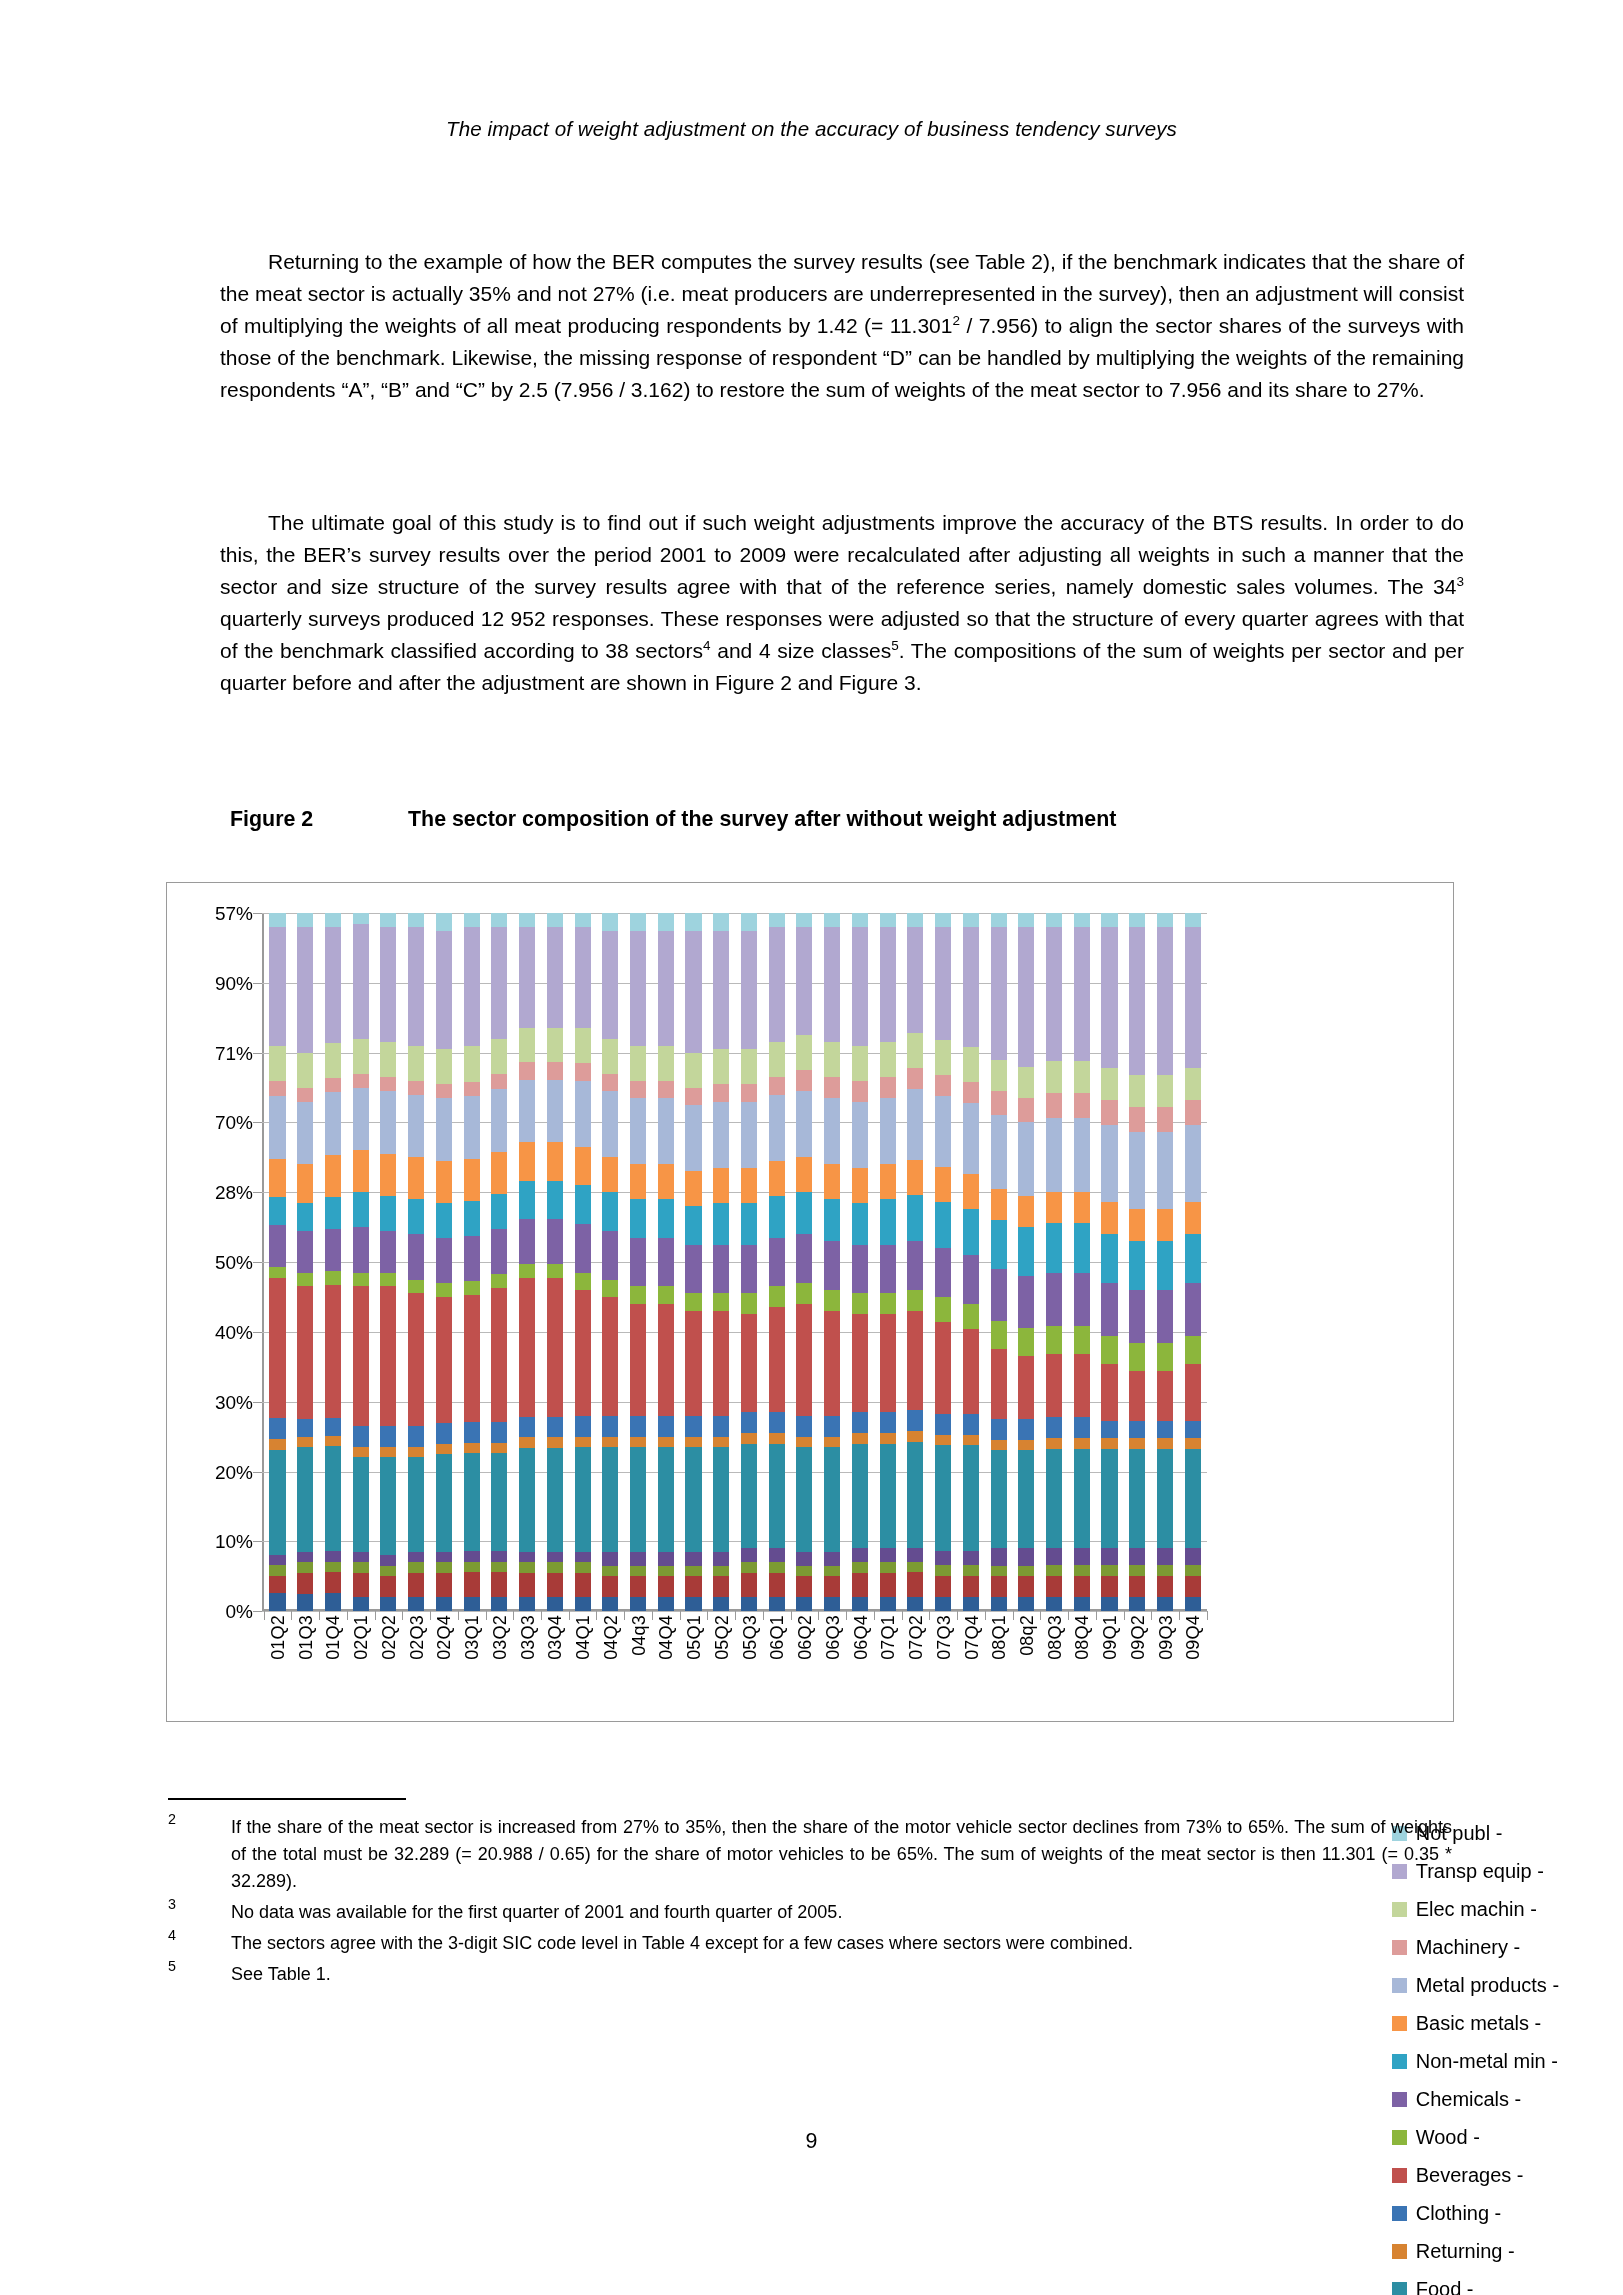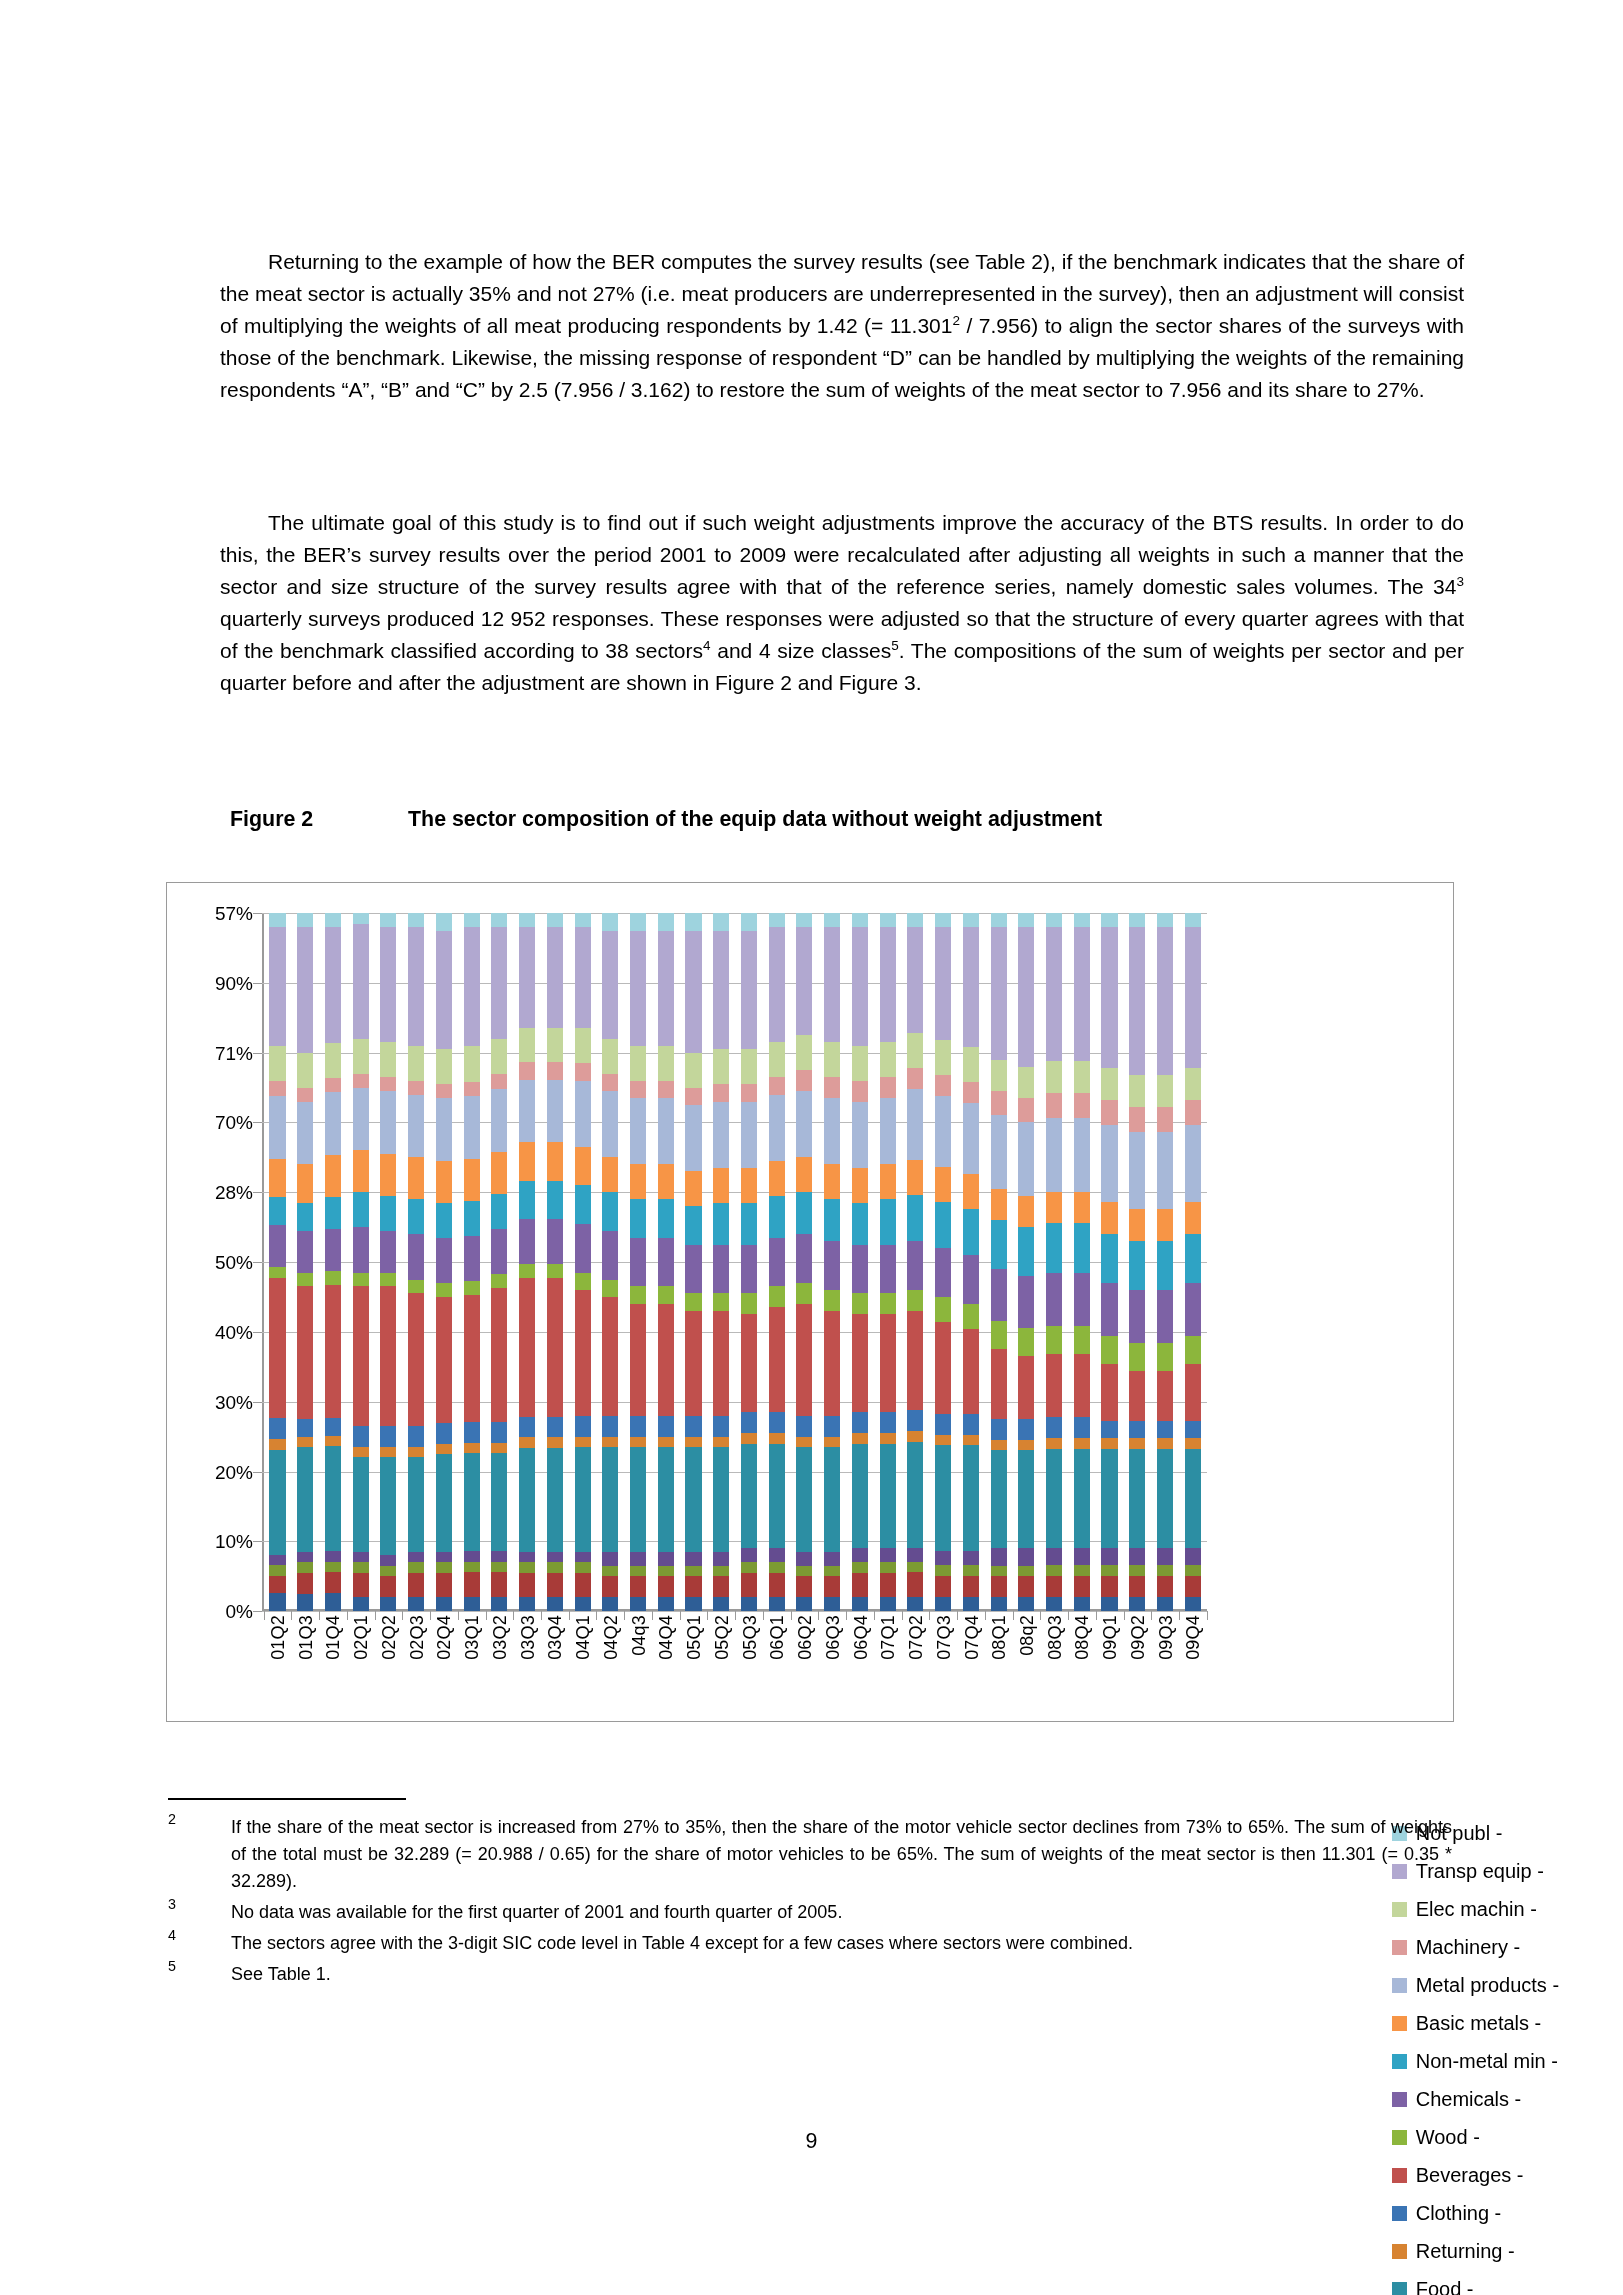--- a/index.html
+++ b/index.html
@@ -162,31 +162,32 @@
   .page-number{
     position:absolute;left:0;top:2129px;width:1623px;
     text-align:center;font-size:21.4px;
   }
 </style>
 </head>
 <body>
 
 <div class="page">
 
+  <div class="running-head">The impact of weight adjustment on the accuracy of business tendency surveys</div>
 
   <div class="body-block" id="para1">
     <span class="indent"></span><span>Returning to the example of how the BER computes the survey results (see Table 2), if the benchmark indicates that the share of the meat sector is actually 35% and not 27% (i.e. meat producers are underrepresented in the survey), then an adjustment will consist of multiplying the weights of all meat producing respondents by 1.42 (= 11.301</span><sup>2</sup><span> / 7.956) to align the sector shares of the surveys with those of the benchmark. Likewise, the missing response of respondent “D” can be handled by multiplying the weights of the remaining respondents “A”, “B” and “C” by 2.5 (7.956 / 3.162) to restore the sum of weights of the meat sector to 7.956 and its share to 27%.</span>
   </div>
 
   <div class="body-block" id="para2">
     <span class="indent"></span><span>The ultimate goal of this study is to find out if such weight adjustments improve the accuracy of the BTS results. In order to do this, the BER’s survey results over the period 2001 to 2009 were recalculated after adjusting all weights in such a manner that the sector and size structure of the survey results agree with that of the reference series, namely domestic sales volumes. The 34</span><sup>3</sup><span> quarterly surveys produced 12 952 responses. These responses were adjusted so that the structure of every quarter agrees with that of the benchmark classified according to 38 sectors</span><sup>4</sup><span> and 4 size classes</span><sup>5</sup><span>. The compositions of the sum of weights per sector and per quarter before and after the adjustment are shown in Figure 2 and Figure 3.</span>
   </div>
 
   <div class="fig-caption">
-    <span class="fig-num">Figure 2</span><span>The sector composition of the equip data without weight adjustment</span>
+    <span class="fig-num">Figure 2</span><span>The sector composition of the survey after without weight adjustment</span>
   </div>
 
   <div class="chart-frame">
     <div class="plot" id="plot">
       <div class="axis-left"></div>
       <div class="axis-bottom"></div>
       <div id="gridlayer">
           <div class="gridline" style="top: 698px;"></div>
           <div class="tickmark" style="top: 698px;"></div>
           <div class="gridline" style="top: 628px;"></div>

